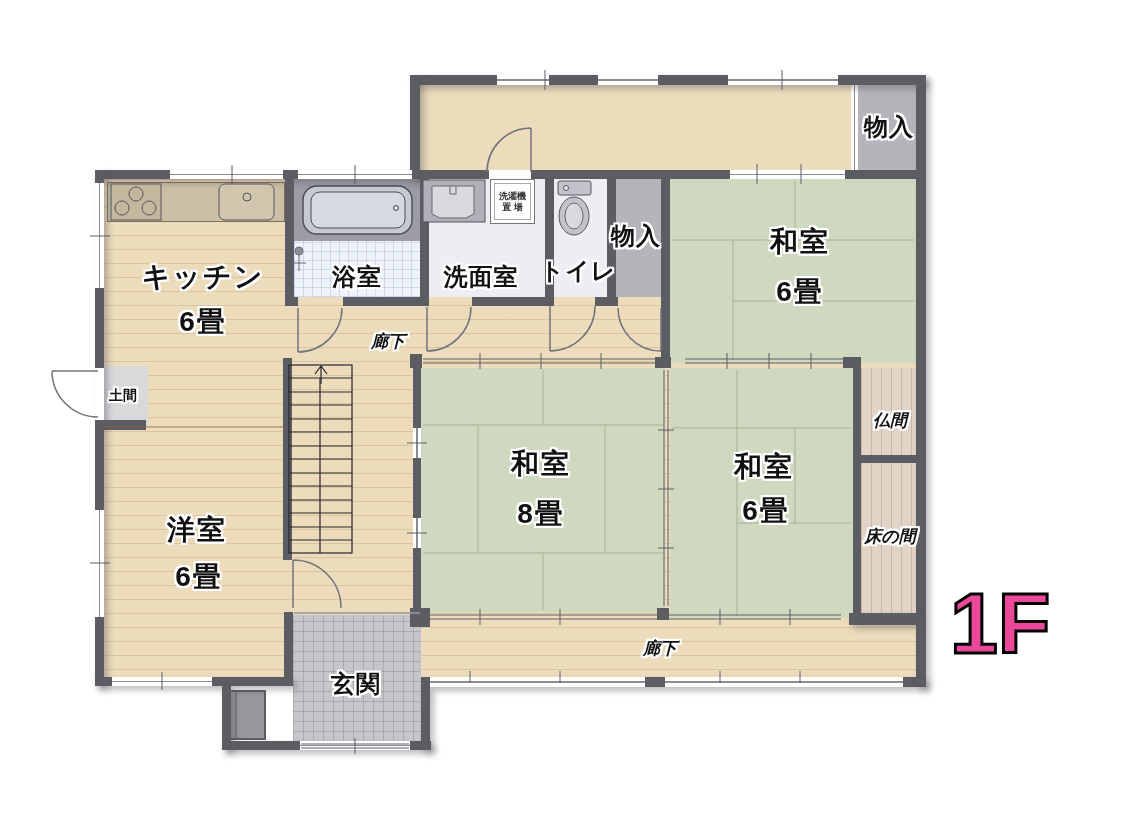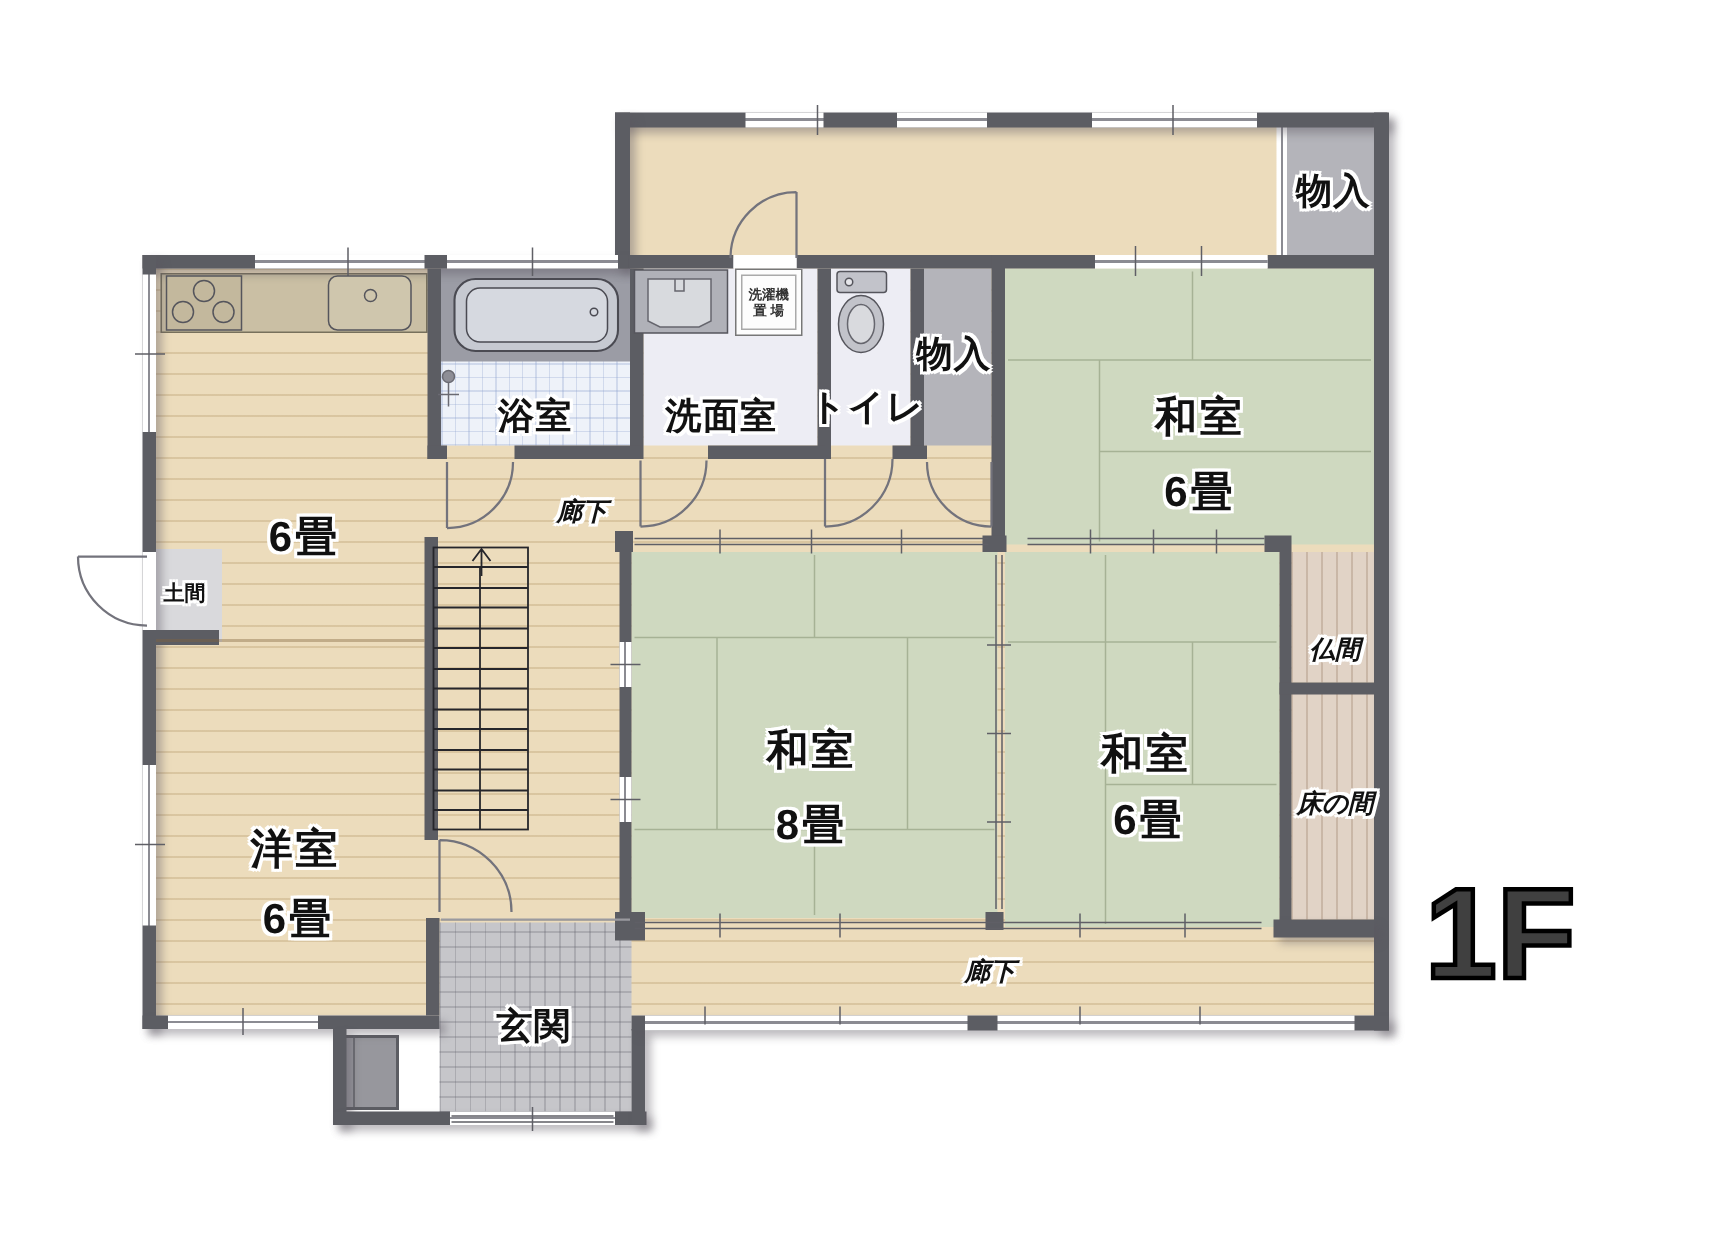--- a/index.html
+++ b/index.html
@@ -28,25 +28,25 @@
   .wall{background:#5c5d63;}
   .wall.sh{box-shadow:4px 4px 6px rgba(90,85,95,.40);}
   
   .win-h{background:linear-gradient(180deg,#fff 0 40%,#8b8b92 40% 58%,#fff 58% 100%);}
   .win-v{background:linear-gradient(90deg,#fff 0 40%,#8b8b92 40% 58%,#fff 58% 100%);}
   .gap{background:#fff;}
   
   .lbl{position:absolute;transform:translate(-50%,-50%);color:#111;font-weight:bold;white-space:nowrap;
        text-shadow:-2px -2px 0 #fff,2px -2px 0 #fff,-2px 2px 0 #fff,2px 2px 0 #fff,
                    0 -2px 0 #fff,0 2px 0 #fff,-2px 0 0 #fff,2px 0 0 #fff;}
-  .big{font-size:28px;letter-spacing:2px;margin-top:36px;}
+  .big{font-size:28px;letter-spacing:2px;}
   .mid{font-size:24px;letter-spacing:1px;}
   .sm{font-size:17px;font-style:italic;}
   .xs{font-size:14px;}
-  .floor-mark{position:absolute;left:950px;top:574px;font-size:86px;font-weight:900;color:#404040;
+  .floor-mark{position:absolute;left:950px;top:574px;font-size:86px;font-weight:900;color:#ec4899;
               -webkit-text-stroke:3px #000;letter-spacing:0px;}
   .laundry-box{position:absolute;left:490px;top:179px;width:45px;height:45px;background:#fdfdfd;
                border:1px solid #777;box-sizing:border-box;display:flex;flex-direction:column;
                align-items:center;justify-content:center;font-size:9px;font-weight:bold;color:#333;
                line-height:11px;}
   .laundry-inner{position:absolute;left:3px;top:3px;right:3px;bottom:3px;border:1px solid #aaa;}
   .genkan-closet{background:#97979d;border:2px solid #5c5d63;box-sizing:border-box;}
   svg.overlay{position:absolute;left:0;top:0;pointer-events:none;}
 </style>
 </head>
@@ -204,38 +204,39 @@
         <circle cx="122" cy="208" r="7"></circle>
         <circle cx="149" cy="208" r="7"></circle>
       </g>
       <g fill="none" stroke="#55555c">
         <rect x="219" y="184" width="55" height="36" rx="6" fill="#cfc6ad"></rect>
         <circle cx="247" cy="197" r="4"></circle>
       </g>
     </g>
   </svg>
 
+  <div class="lbl big" style="left:203px;top:277px">キッチン</div>
   <div class="lbl big" style="left:203px;top:322px">6畳</div>
 
   <div class="lbl mid" style="left:357px;top:277px">浴室</div>
   <div class="lbl mid" style="left:481px;top:277px">洗面室</div>
   <div class="lbl mid" style="left:578px;top:271px">トイレ</div>
   <div class="lbl mid" style="left:636px;top:236px">物入</div>
   <div class="lbl mid" style="left:889px;top:127px">物入</div>
 
   <div class="lbl big" style="left:800px;top:242px">和室</div>
   <div class="lbl big" style="left:800px;top:292px">6畳</div>
 
   <div class="lbl big" style="left:541px;top:464px">和室</div>
   <div class="lbl big" style="left:541px;top:514px">8畳</div>
 
   <div class="lbl big" style="left:764px;top:467px">和室</div>
   <div class="lbl big" style="left:766px;top:511px">6畳</div>
 
-  <div class="lbl sm" style="left:890px;top:433px">仏間</div>
+  <div class="lbl sm" style="left:890px;top:420px">仏間</div>
   <div class="lbl sm" style="left:890px;top:536px">床の間</div>
 
   <div class="lbl sm" style="left:388px;top:341px">廊下</div>
   <div class="lbl sm" style="left:660px;top:648px">廊下</div>
 
   <div class="lbl big" style="left:197px;top:530px">洋室</div>
   <div class="lbl big" style="left:199px;top:577px">6畳</div>
 
   <div class="lbl mid" style="left:356px;top:684px">玄関</div>
   <div class="lbl xs" style="left:123px;top:396px">土間</div>

